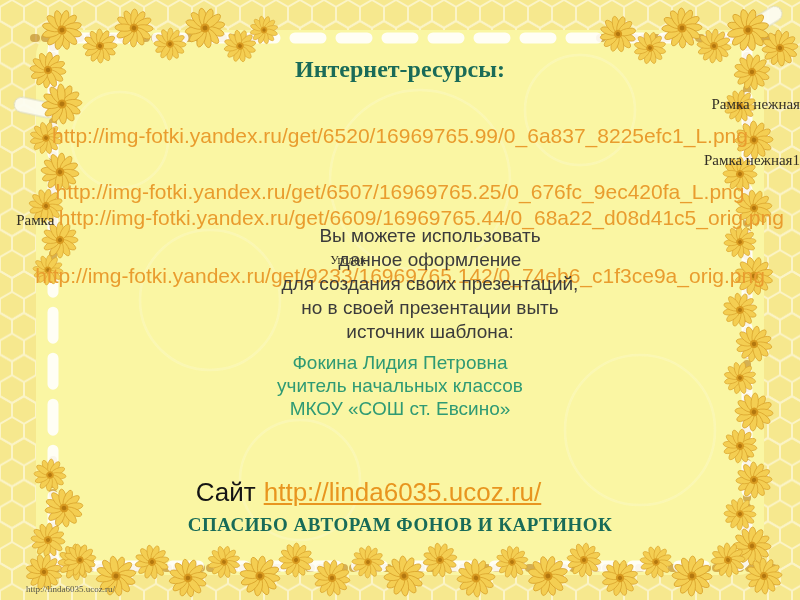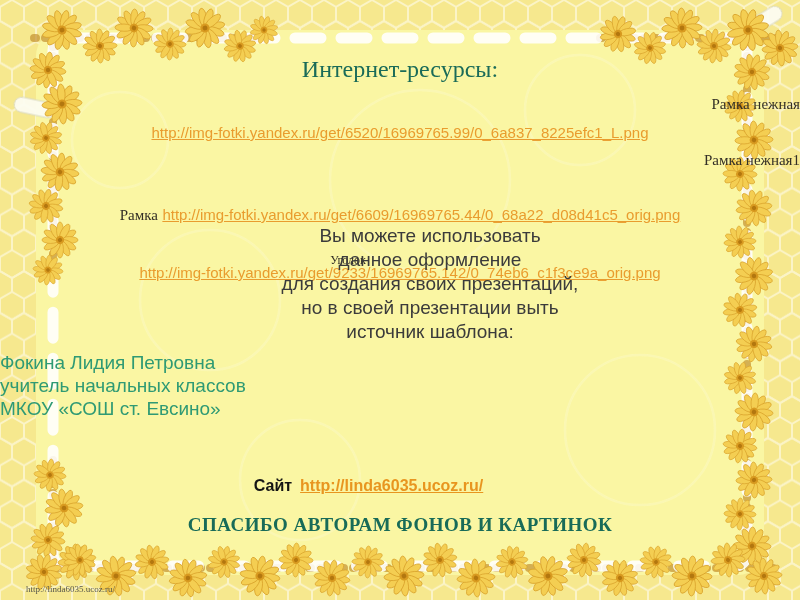--- a/index.html
+++ b/index.html
@@ -1,29 +1,29 @@
 <!DOCTYPE html>
 <html><head>
 <meta charset="utf-8">
 <style>
   html,body{margin:0;padding:0;background:#f6e88e;}
   .stage{position:relative;width:800px;height:600px;overflow:hidden;
          font-family:"Liberation Sans",sans-serif;}
   svg.decor{position:absolute;left:0;top:0;z-index:0;}
   .line{position:absolute;left:0;width:100%;text-align:center;z-index:2;white-space:nowrap;}
-  .title{font-family:"Liberation Serif",serif;font-weight:normal;font-size:24px;color:#1a6b58;}
+  .title{font-family:"Liberation Serif",serif;font-weight:bold;font-size:24px;color:#1a6b58;}
   .res-label{font-family:"Liberation Serif",serif;font-size:15px;color:#332f26;text-align:right;}
   .res-label-sm{font-family:"Liberation Serif",serif;font-size:12px;color:#332f26;}
-  .res-link{font-family:"Liberation Sans",sans-serif;font-size:15px;color:#e99c2e;
-            text-decoration:underline;cursor:pointer;}
+  .res-link{font-family:"Liberation Sans",sans-serif;font-size:21px;color:#e99c2e;
+            cursor:pointer;}
   .note{position:absolute;left:0;width:100%;text-align:center;z-index:3;
         font-size:19px;line-height:24px;color:#3b3b3b;padding-left:30px;}
-  .author{position:absolute;left:0;width:100%;z-index:3;
+  .author{position:absolute;left:0;width:100%;text-align:center;z-index:3;
           font-size:19px;line-height:23px;color:#2f9a74;}
-  .site{font-size:16px;font-weight:bold;z-index:3;box-sizing:border-box;padding-right:104px;padding-left:41px;}
+  .site{font-size:26px;font-weight:normal;z-index:3;box-sizing:border-box;padding-right:104px;padding-left:41px;}
   .site .site-label{color:#141414;margin-right:8px;}
   .site a{color:#e8951f;text-decoration:underline;cursor:pointer;}
   .thanks{font-family:"Liberation Serif",serif;font-weight:bold;font-size:19px;
           color:#186b58;letter-spacing:.5px;z-index:3;}
   .uglk{box-sizing:border-box;padding-right:104px;margin-top:20px;}
   .watermark{position:absolute;left:26px;top:584px;z-index:4;
              font-family:"Liberation Serif",serif;font-size:9px;color:#54544a;}
 </style>
 </head>
 <body>
@@ -154,20 +154,21 @@
   </svg>
 
   <div class="line title" style="top:56px">Интернет-ресурсы:</div>
 
   <div class="line res-label" style="top:96px">Рамка нежная</div>
 
   <a class="line res-link" style="top:124px">http://img-fotki.yandex.ru/get/6520/16969765.99/0_6a837_8225efc1_L.png</a>
 
   <div class="line res-label" style="top:152px">Рамка нежная1</div>
 
+  <a class="line res-link" style="top:180px">http://img-fotki.yandex.ru/get/6507/16969765.25/0_676fc_9ec420fa_L.png</a>
 
   <div class="line" style="top:206px">
     <span class="res-label">Рамка</span>
     <a class="res-link">http://img-fotki.yandex.ru/get/6609/16969765.44/0_68a22_d08d41c5_orig.png</a>
   </div>
 
   <div class="line res-label-sm uglk" style="top:233px">Уголок</div>
 
   <a class="line res-link" style="top:264px">http://img-fotki.yandex.ru/get/9233/16969765.142/0_74eb6_c1f3ce9a_orig.png</a>
 

